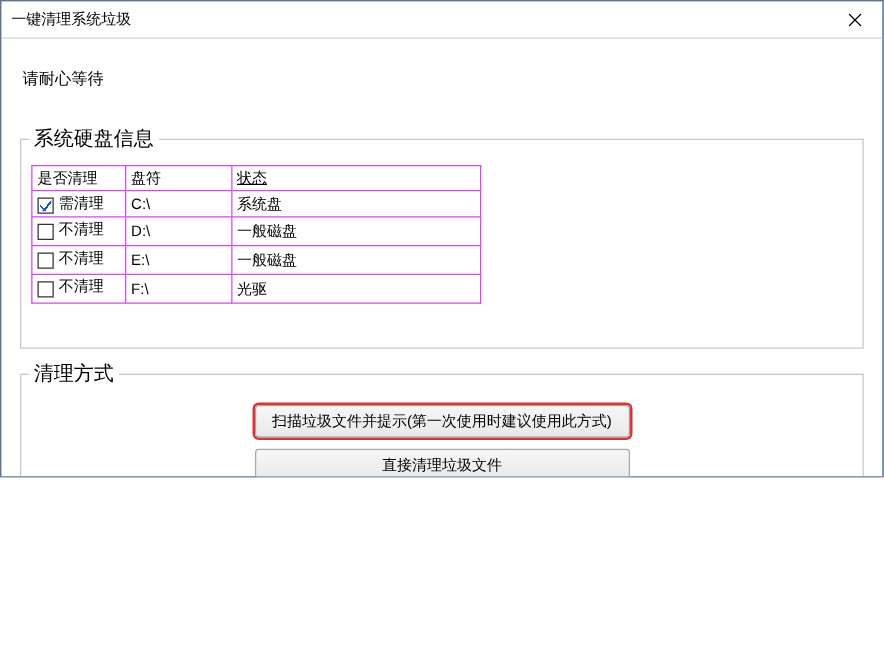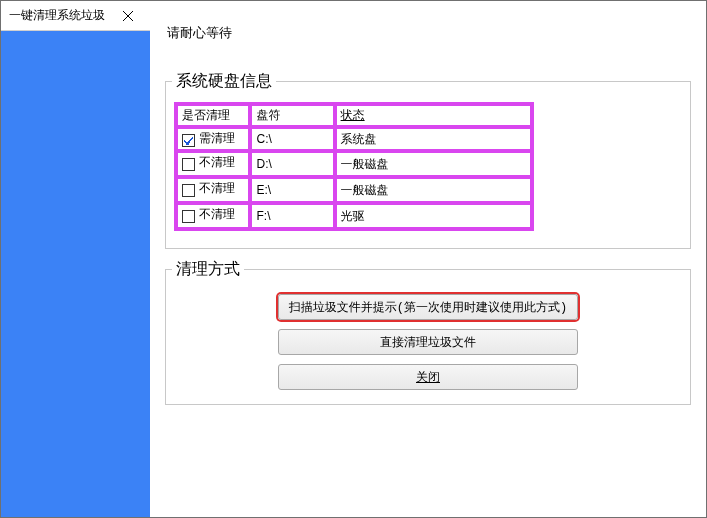--- a/index.html
+++ b/index.html
@@ -5,24 +5,25 @@
   * { box-sizing: border-box; }
   body {
     margin: 0;
     font-family: "Microsoft YaHei", "SimSun", Arial, sans-serif;
     font-size: 12px;
     background: #fff;
     color: #000;
   }
   .window {
     width: 707px;
-    height: 518px;
+    height: 382px;
     border: 1px solid #707070;
     background: #3b82f6;
     display: flex;
+    flex-direction: column;
     overflow: hidden;
   }
   .titlebar {
     height: 30px;
     background: #fff;
     border-bottom: 1px solid #d0d0d0;
     display: flex;
     align-items: center;
     justify-content: space-between;
     padding-left: 8px;
@@ -62,21 +63,21 @@
     font-size: 16px;
     padding: 0 4px;
     margin-left: -2px;
   }
   table.disk-table {
     border-collapse: collapse;
     width: 360px;
     margin-top: 2px;
   }
   table.disk-table th, table.disk-table td {
-    border: 4px solid #d946ef;
+    border: 1px solid #d946ef;
     font-size: 12px;
     font-weight: normal;
     text-align: left;
     padding: 1px 4px 1px 4px;
     height: 18px;
     vertical-align: middle;
     background: #fff;
   }
   table.disk-table th {
     background: #fff;
@@ -122,21 +123,20 @@
     border: 1px solid #a7a7a7;
     border-radius: 3px;
     font-size: 12px;
     font-family: inherit;
     cursor: pointer;
     padding: 0;
   }
   .btn:last-child { margin-bottom: 0; text-decoration: underline; }
   .btn-highlight {
     box-shadow: 0 0 0 2px #e03030;
-    font-family: Liberation Mono, monospace;
   }
 </style>
 </head>
 <body>
 
 <div class="window">
 
   <div class="titlebar">
     <span class="titlebar-title">一键清理系统垃圾</span>
     <div class="close-btn">

